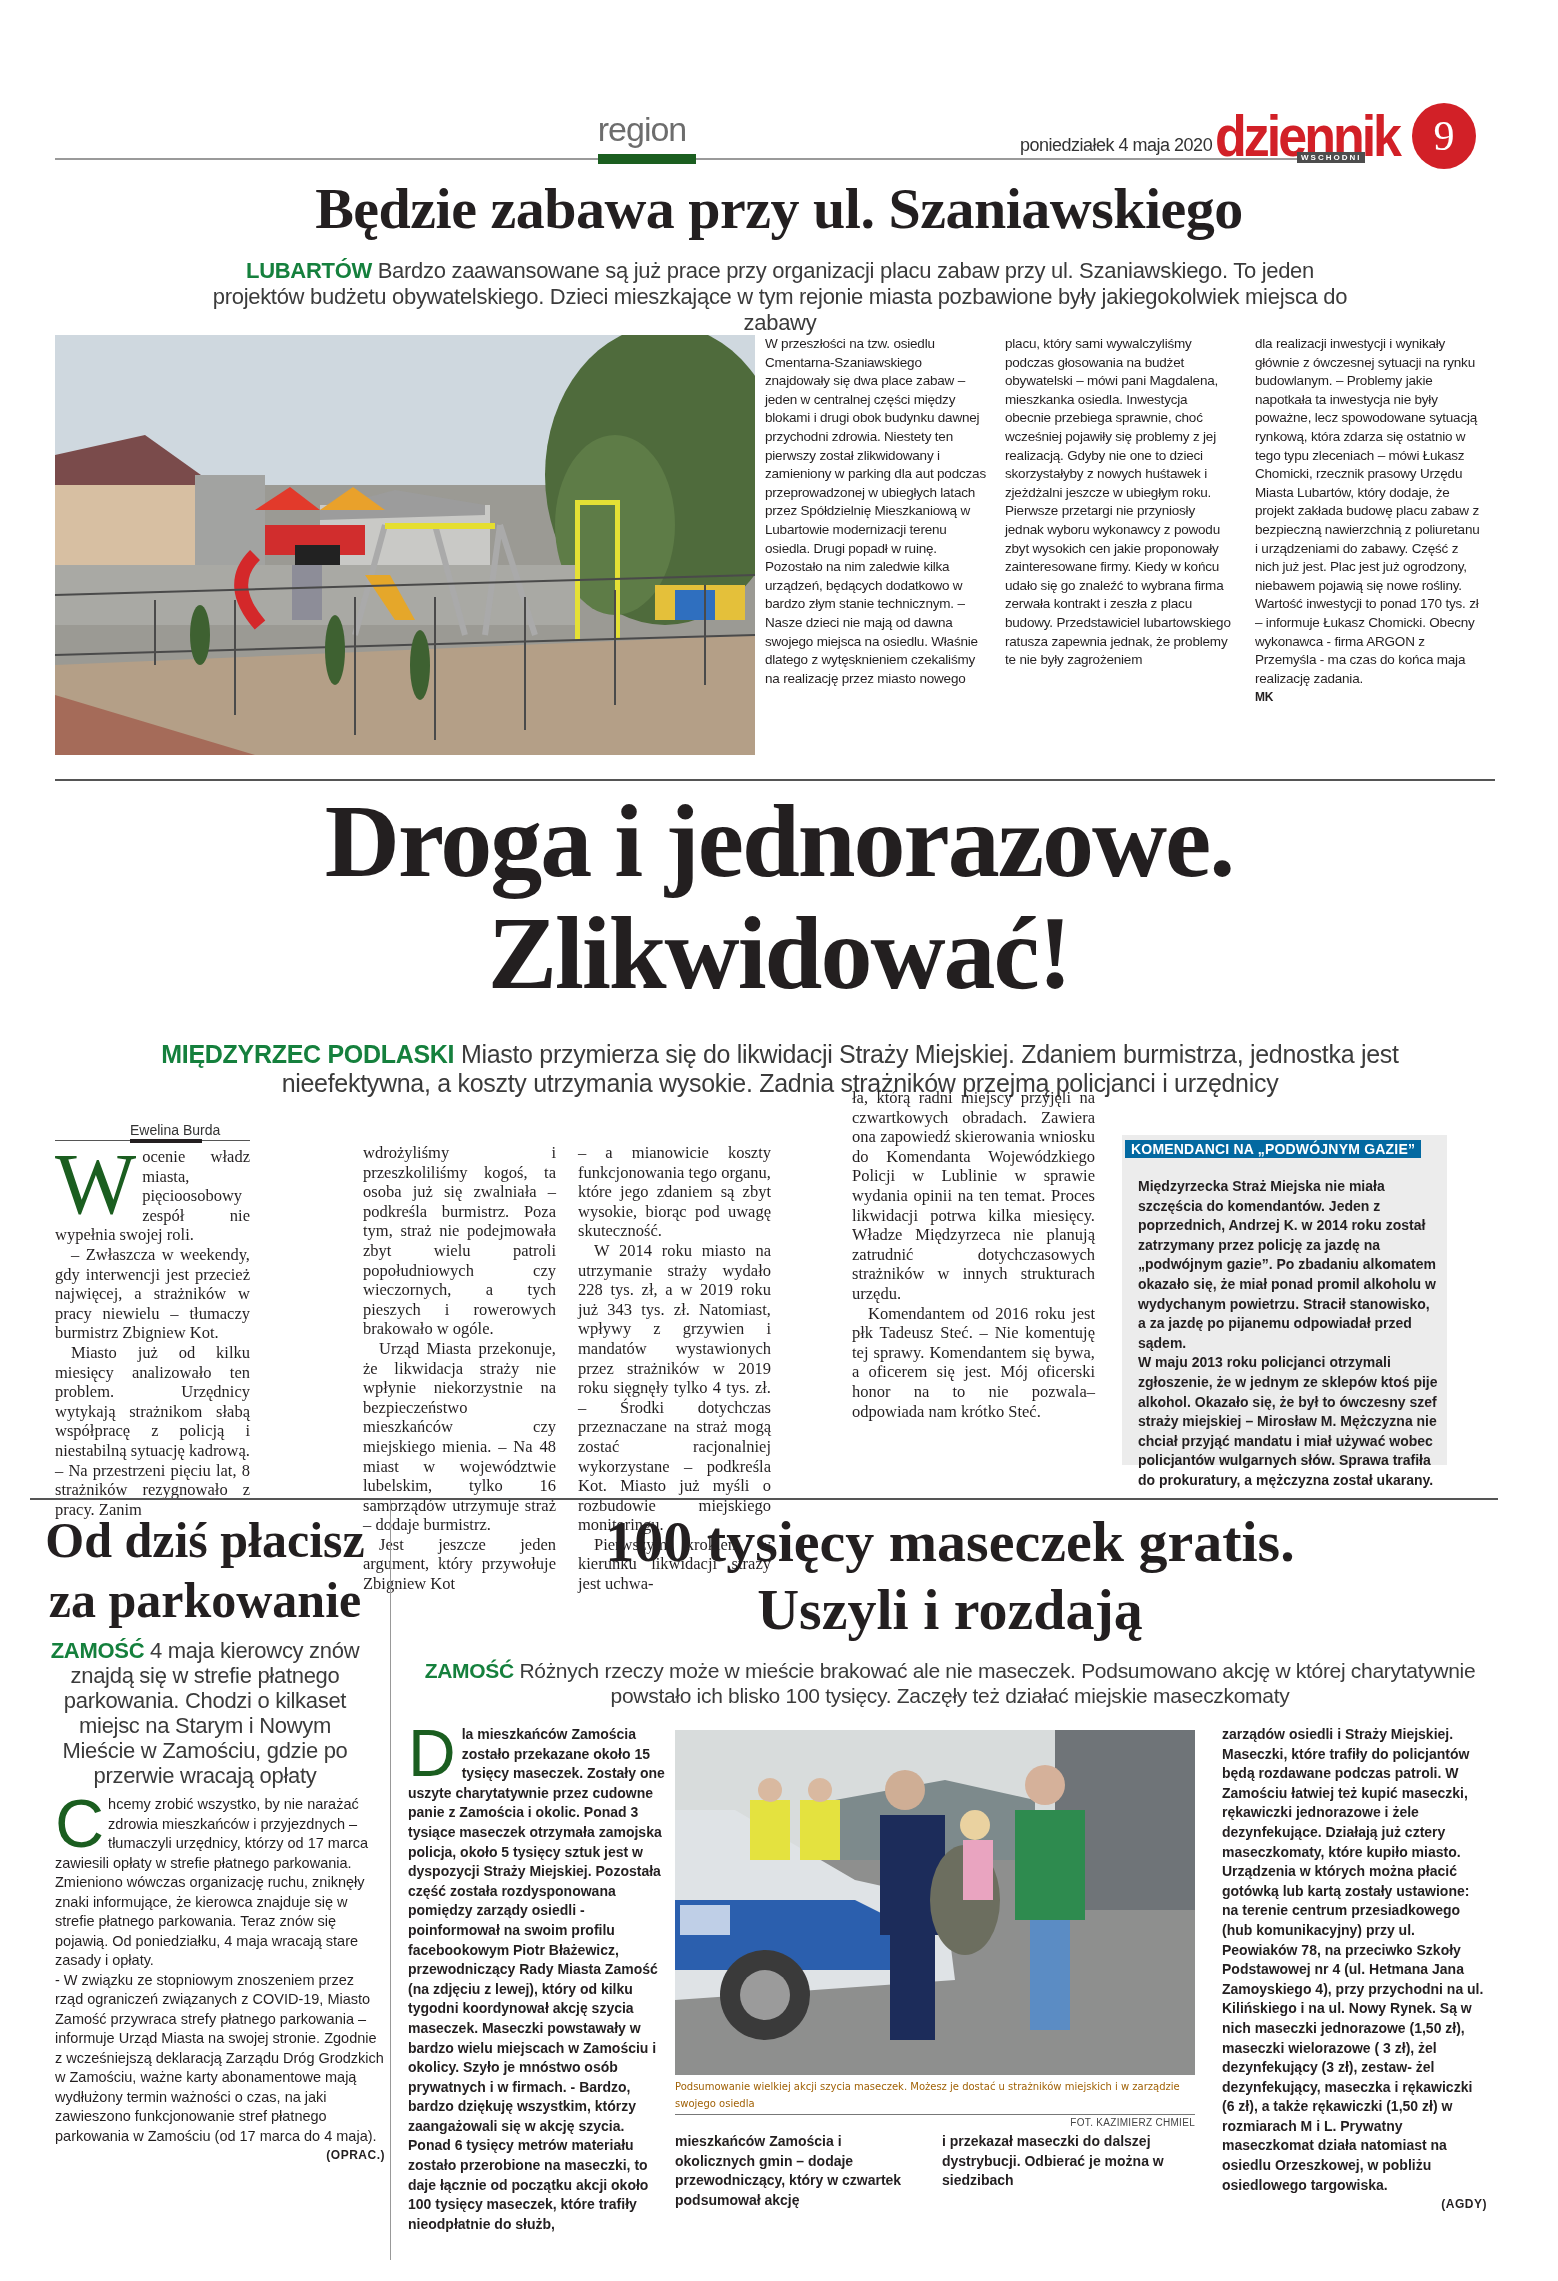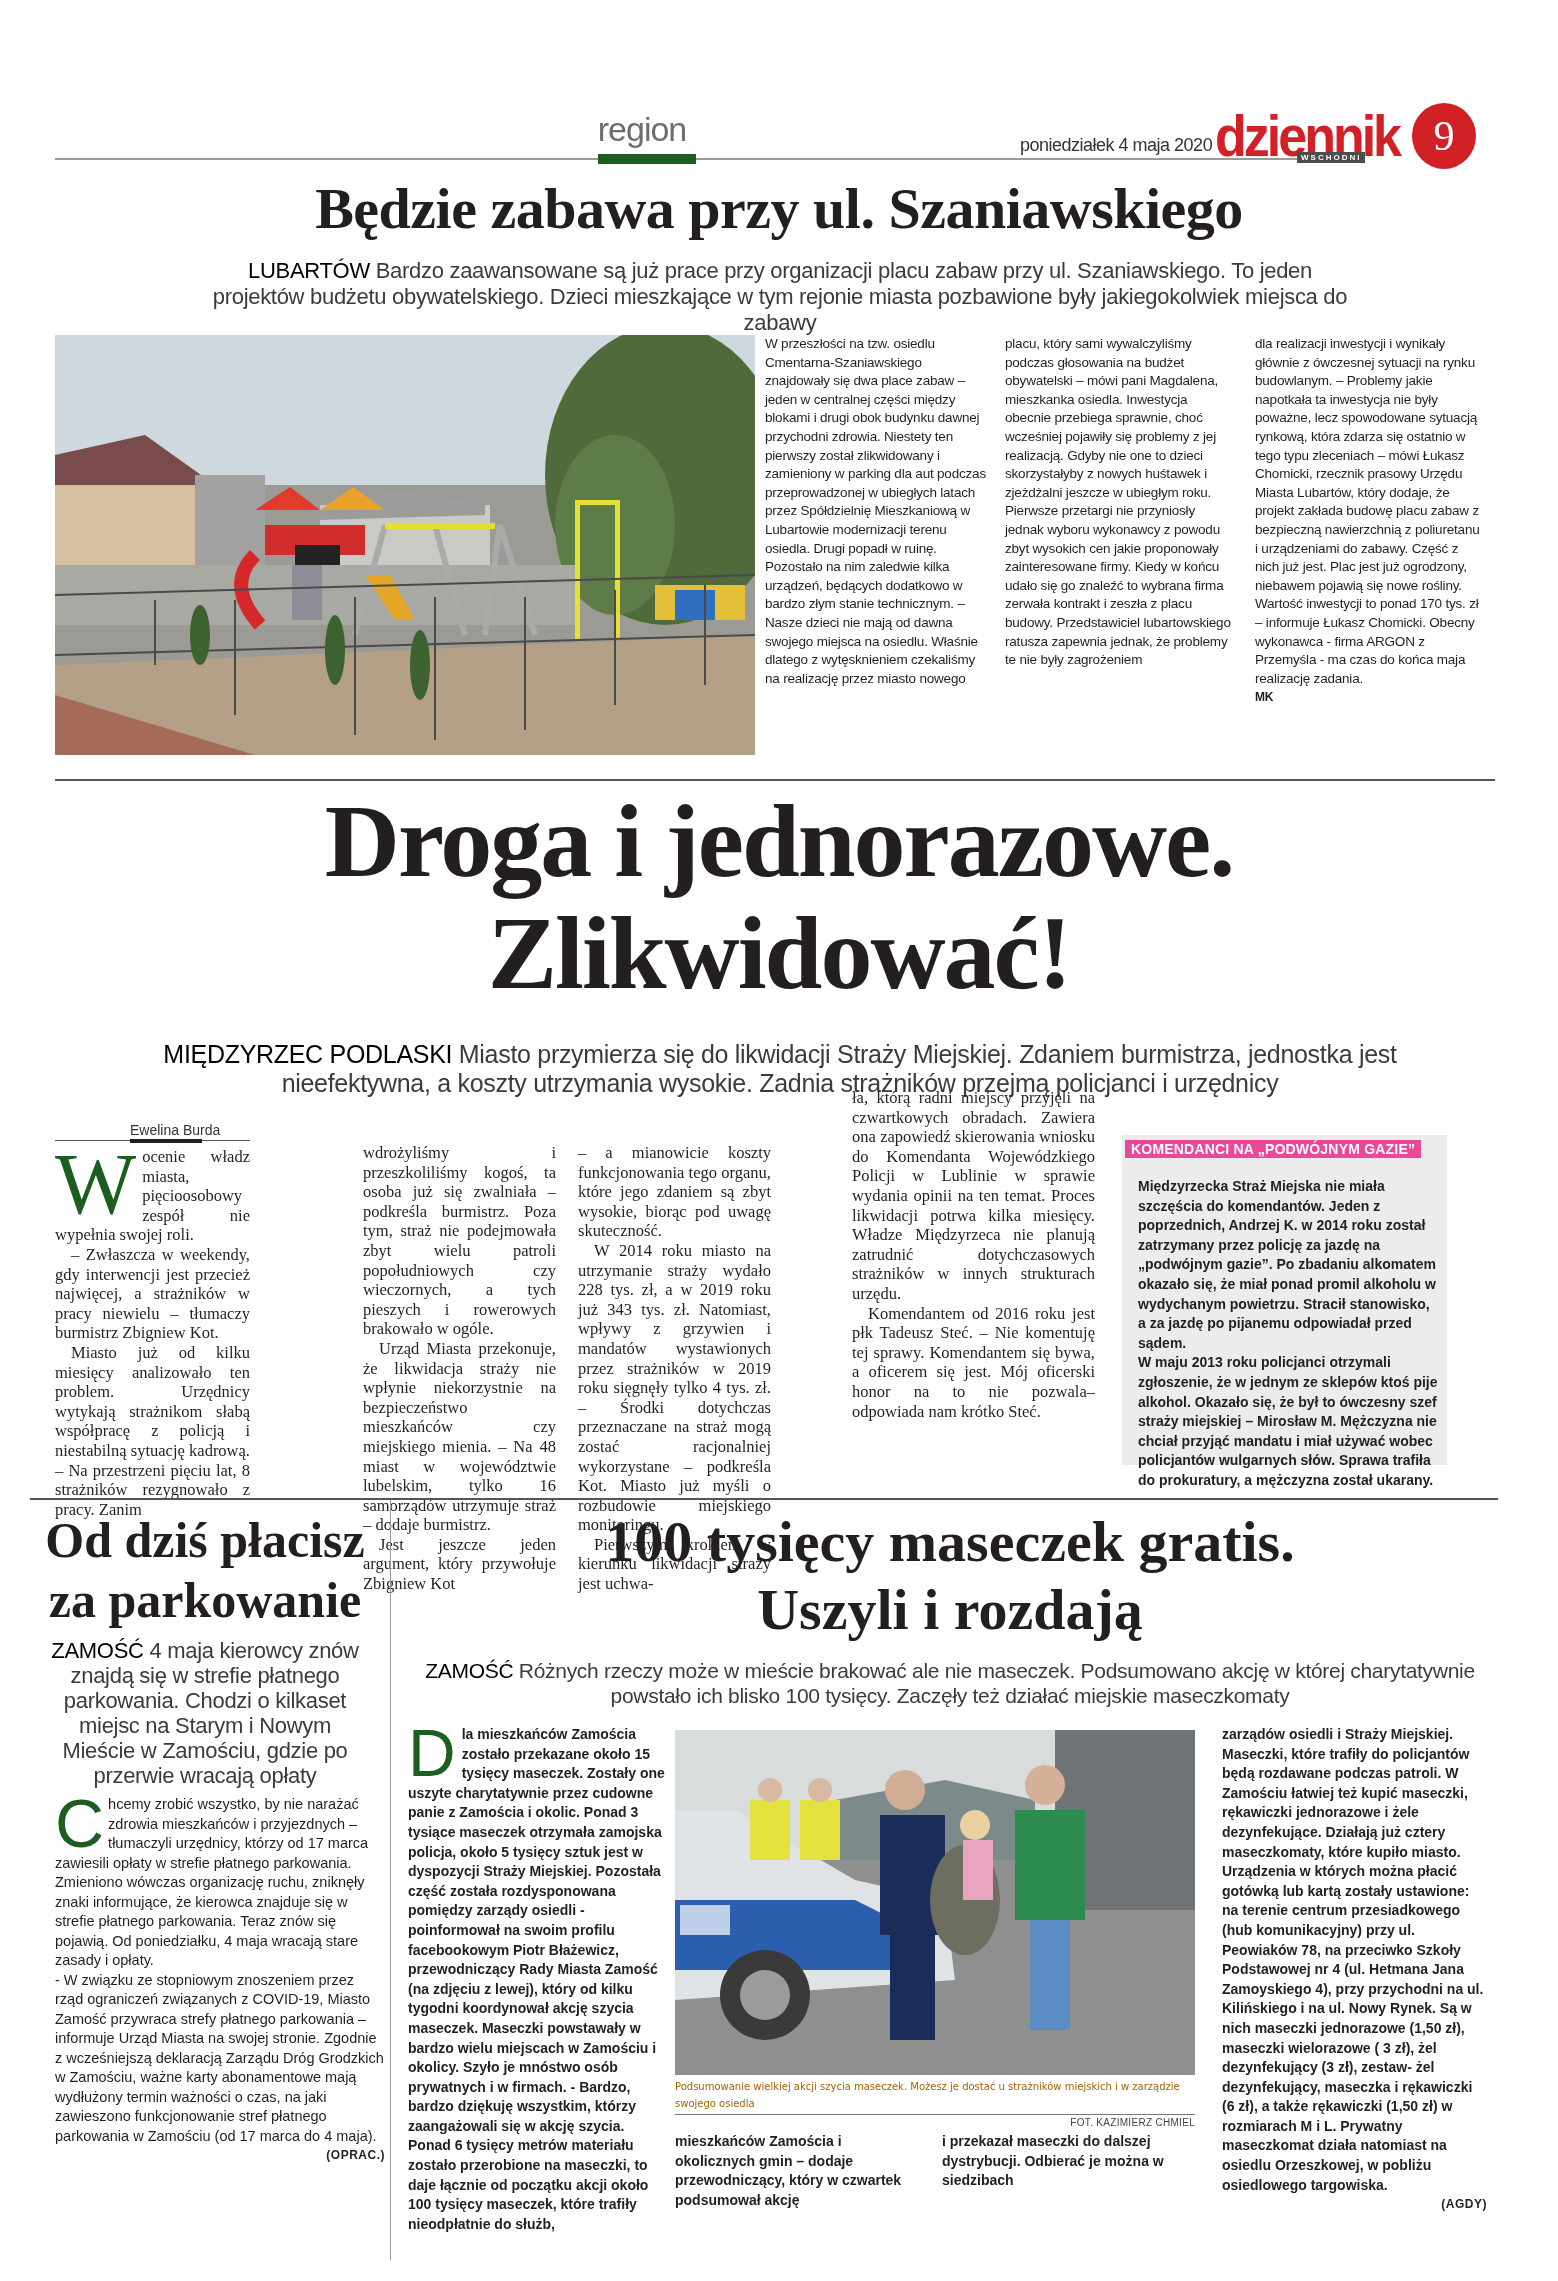--- a/index.html
+++ b/index.html
@@ -19,21 +19,21 @@
     font-family: "Liberation Serif", serif; font-size: 42px; line-height: 66px; text-align: center; }
 
   
   .headline { position: absolute; left: 0; width: 1558px; text-align: center; font-family: "Liberation Serif", serif; color: #231f20; font-weight: bold; }
   .h1 { top: 175px; font-size: 58px; letter-spacing: -0.5px; }
   .h2 { top: 785px; font-size: 104px; line-height: 112px; letter-spacing: -2px; }
   .h3 { top: 1510px; left: 40px; width: 330px; font-size: 50px; line-height: 60px; }
   .h4 { top: 1508px; left: 400px; width: 1100px; font-size: 58px; line-height: 68px; }
 
   .lead { position: absolute; text-align: center; font-family: "Liberation Sans", sans-serif; color: #3b3b3b; letter-spacing: -0.3px; }
-  .lead .loc { color: #000000; font-weight: normal; }
+  .lead .loc { color: #15803d; font-weight: bold; }
   .lead1 { left: 200px; top: 258px; width: 1160px; font-size: 22px; line-height: 26px; }
   .lead2 { left: 100px; top: 1040px; width: 1360px; font-size: 25px; line-height: 29px; }
   .lead3 { left: 40px; top: 1638px; width: 330px; font-size: 22px; line-height: 25px; }
   .lead4 { left: 400px; top: 1658px; width: 1100px; font-size: 21px; line-height: 25px; }
 
   
   .photo { position: absolute; overflow: hidden; }
   .photo1 { left: 55px; top: 335px; width: 700px; height: 420px; background: linear-gradient(#c8d3dc 0%, #dfe6ec 30%, #a7a7a4 55%, #8d8d88 75%, #b49e84 100%); }
   .photo2 { left: 675px; top: 1730px; width: 520px; height: 345px; background: linear-gradient(#d9dcdc 0%, #a7aaa9 40%, #8e8f8e 70%, #6f7070 100%); }
 
@@ -50,21 +50,21 @@
 
   
   .author { position: absolute; left: 55px; top: 1122px; width: 195px; font-size: 14px; color: #333; }
   .author-name { display: inline-block; padding-left: 75px; }
   .author-rule { position: absolute; left: 55px; top: 1140px; width: 195px; height: 1px; background: #555; }
   .author-bar { position: absolute; left: 130px; top: 1139px; width: 72px; height: 4px; background: #231f20; }
   .dropcap-w { float: left; font-family: "Liberation Serif", serif; font-size: 86px; line-height: 70px; color: #1b5e20; margin: 2px 6px 0 0; }
   .p-indent { text-indent: 16px; }
 
   .sidebar-box { position: absolute; left: 1122px; top: 1135px; width: 325px; height: 330px; background: #ececec; }
-  .sidebar-title { position: absolute; left: 1125px; top: 1140px; background: #ec4899; color: #fff; font-weight: bold; font-size: 14px; padding: 1px 6px; letter-spacing: 0.2px; }
+  .sidebar-title { position: absolute; left: 1125px; top: 1140px; background: #0369a1; color: #fff; font-weight: bold; font-size: 14px; padding: 1px 6px; letter-spacing: 0.2px; }
   .sidebar-text { position: absolute; left: 1138px; top: 1168px; width: 300px; margin-top: 9px; }
 
   .vrule { position: absolute; width: 1px; background: #999; }
 
   .dropcap-c, .dropcap-d { float: left; font-family: "Liberation Sans", sans-serif; color: #1b5e20; font-weight: normal; }
   .dropcap-c { font-size: 68px; line-height: 56px; margin: 0 4px 0 0; }
   .dropcap-d { font-size: 66px; line-height: 56px; margin: 0 6px 0 0; }
 
   .caption { position: absolute; left: 675px; top: 2078px; width: 520px; font-family: "DejaVu Sans", sans-serif; font-size: 10px; line-height: 17px; color: #a16207; }
   .caption-rule { position: absolute; left: 675px; top: 2114px; width: 520px; height: 1px; background: #777; }

